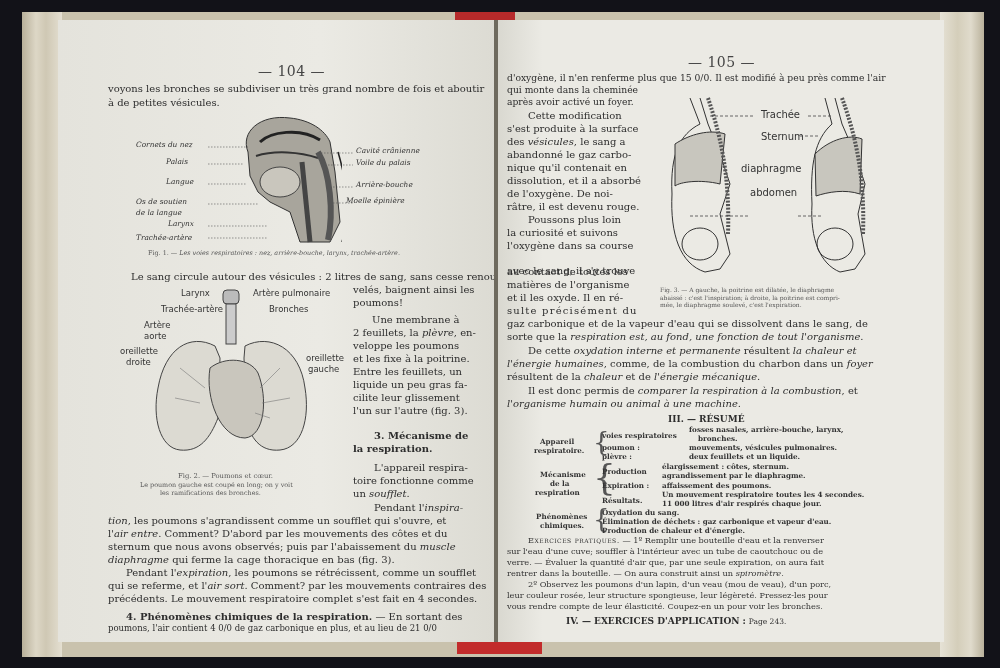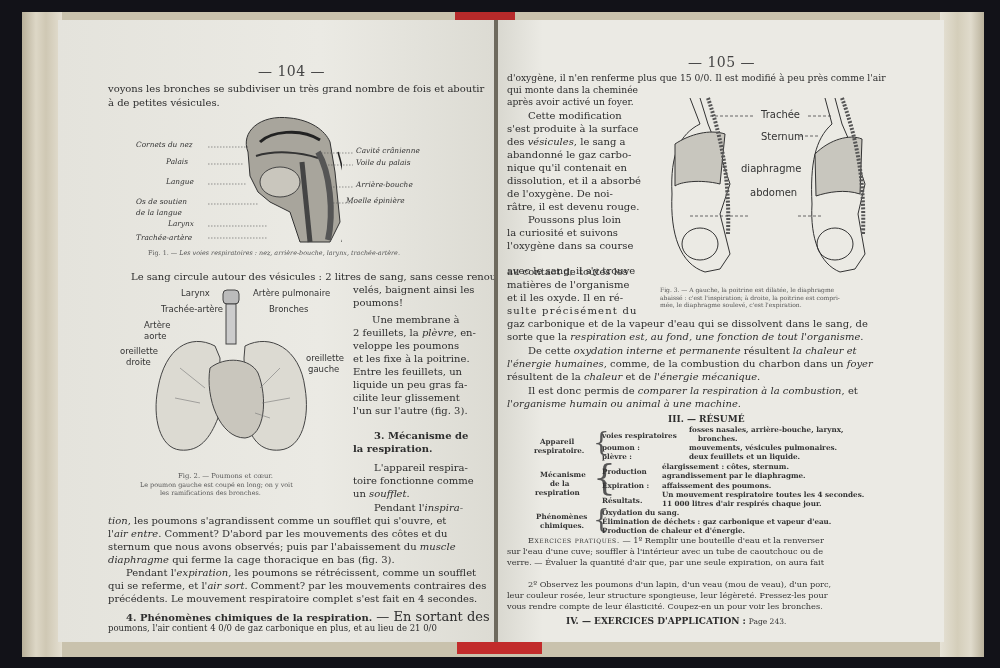--- a/index.html
+++ b/index.html
@@ -129,21 +129,21 @@
     <div class="cap" style="left:102px;top:469px;">les ramifications des bronches.</div>
   </div>
 
   <div class="t" style="left:50px;top:494px;"><i>tion</i>, les poumons s'agrandissent comme un soufflet qui s'ouvre, et</div>
   <div class="t" style="left:50px;top:507px;">l'<i>air entre</i>. Comment? D'abord par les mouvements des côtes et du</div>
   <div class="t" style="left:50px;top:520px;">sternum que nous avons observés; puis par l'abaissement du <i>muscle</i></div>
   <div class="t" style="left:50px;top:533px;"><i>diaphragme</i> qui ferme la cage thoracique en bas (fig. 3).</div>
   <div class="t" style="left:68px;top:546px;">Pendant l'<i>expiration</i>, les poumons se rétrécissent, comme un soufflet</div>
   <div class="t" style="left:50px;top:559px;">qui se referme, et l'<i>air sort</i>. Comment? par les mouvements contraires des</div>
   <div class="t" style="left:50px;top:572px;">précédents. Le mouvement respiratoire complet s'est fait en 4 secondes.</div>
-  <div class="t" style="left:68px;top:590px;"><span class="b">4. Phénomènes chimiques de la respiration.</span><span style="font-size:13px"> — En sortant des</span></div>
+  <div class="t" style="left:68px;top:590px;"><span class="b">4. Phénomènes chimiques de la respiration.</span><span style="font-size:10px"> — En sortant des</span></div>
   <div class="t" style="left:50px;top:602px;font-size:8.5px;">poumons, l'air contient 4 0/0 de gaz carbonique en plus, et au lieu de 21 0/0</div>
 </div>
 
 <div class="gutter"></div>
 
 <div class="page page-right">
   <div class="pn" style="left:190px;top:34px;">— 105 —</div>
   <div class="t" style="left:9px;top:51px;font-size:9.2px;">d'oxygène, il n'en renferme plus que 15 0/0. Il est modifié à peu près comme l'air</div>
   <div class="t" style="left:9px;top:63px;font-size:9.2px;">qui monte dans la cheminée</div>
   <div class="t" style="left:9px;top:75px;font-size:9.2px;">après avoir activé un foyer.</div>
@@ -233,18 +233,19 @@
   <div class="sm" style="left:38px;top:492px;">Phénomènes</div>
   <div class="sm" style="left:42px;top:501px;">chimiques.</div>
   <div class="brace" style="left:95px;top:486px;font-size:26px;">{</div>
   <div class="sm" style="left:104px;top:488px;">Oxydation du sang.</div>
   <div class="sm" style="left:104px;top:497px;">Élimination de déchets : gaz carbonique et vapeur d'eau.</div>
   <div class="sm" style="left:104px;top:506px;">Production de chaleur et d'énergie.</div>
 
   <div class="ex" style="left:30px;top:515px;"><span style="font-variant:small-caps;letter-spacing:0.5px;">Exercices pratiques.</span><span> — 1º Remplir une bouteille d'eau et la renverser</span></div>
   <div class="ex" style="left:9px;top:526px;">sur l'eau d'une cuve; souffler à l'intérieur avec un tube de caoutchouc ou de</div>
   <div class="ex" style="left:9px;top:537px;">verre. — Évaluer la quantité d'air que, par une seule expiration, on aura fait</div>
+  <div class="ex" style="left:9px;top:548px;">rentrer dans la bouteille. — On aura construit ainsi un <i>spiromètre</i>.</div>
   <div class="ex" style="left:30px;top:559px;">2º Observez les poumons d'un lapin, d'un veau (mou de veau), d'un porc,</div>
   <div class="ex" style="left:9px;top:570px;">leur couleur rosée, leur structure spongieuse, leur légèreté. Pressez-les pour</div>
   <div class="ex" style="left:9px;top:581px;">vous rendre compte de leur élasticité. Coupez-en un pour voir les bronches.</div>
 
   <div class="t" style="left:68px;top:595px;font-size:9px;"><span class="b">IV. — EXERCICES D'APPLICATION :</span> <span style="font-size:7.5px">Page 243.</span></div>
 </div>
 
 </body></html>

